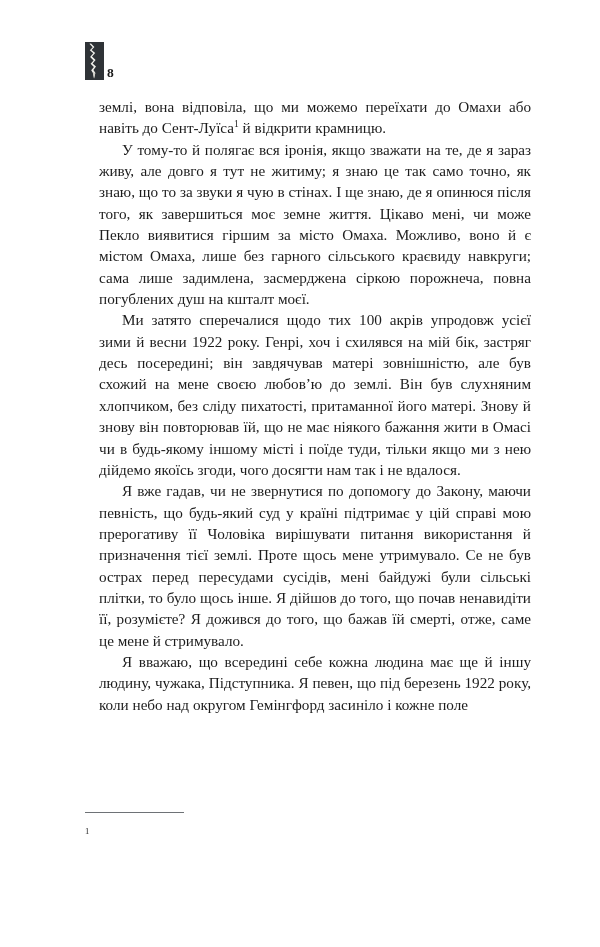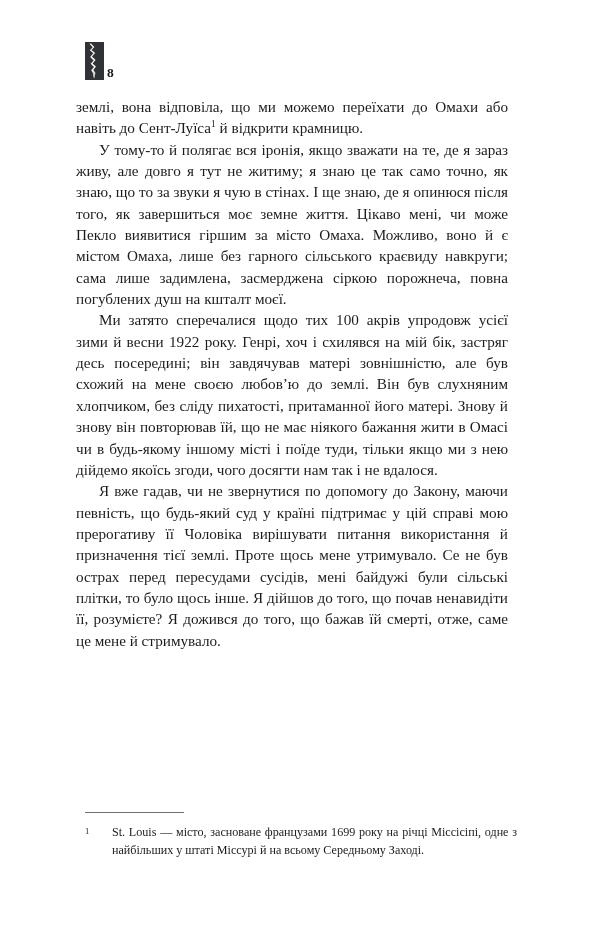--- a/index.html
+++ b/index.html
@@ -53,21 +53,21 @@
     margin-left: 3px;
     margin-bottom: 1px;
     font-weight: 700;
     color: #1a1a1a;
     letter-spacing: 0;
   }
 
   
   .textblock {
     position: absolute;
-    left: 76px;
+    left: 99px;
     top: 96px;
     width: 432px;
   }
 
   p.body {
     margin: 0;
     font-size: 15.2px;
     line-height: 21.35px;
     text-align: justify;
     text-indent: 23px;
@@ -125,22 +125,23 @@
       </svg>
     </span>
     <span class="folio">8</span>
   </div>
 
   <div class="textblock">
     <p class="body noindent"><span>землі, вона відповіла, що ми можемо переїхати до Омахи або навіть до Сент-Луїса</span><sup class="fnref">1</sup><span> й відкрити крамницю.</span></p>
     <p class="body">У тому-то й полягає вся іронія, якщо зважати на те, де я за­раз живу, але довго я тут не житиму; я знаю це так само точ­но, як знаю, що то за звуки я чую в стінах. І ще знаю, де я опи­нюся після того, як завершиться моє земне життя. Цікаво мені, чи може Пекло виявитися гіршим за місто Омаха. Мож­ливо, воно й є містом Омаха, лише без гарного сільського крає­виду навкруги; сама лише задимлена, засмерджена сіркою по­рожнеча, повна погублених душ на кшталт моєї.</p>
     <p class="body">Ми затято сперечалися щодо тих 100 акрів упродовж усієї зими й весни 1922 року. Генрі, хоч і схилявся на мій бік, за­стряг десь посередині; він завдячував матері зовнішністю, але був схожий на мене своєю любов’ю до землі. Він був слухня­ним хлопчиком, без сліду пихатості, притаманної його мате­рі. Знову й знову він повторював їй, що не має ніякого бажан­ня жити в Омасі чи в будь-якому іншому місті і поїде туди, тільки якщо ми з нею дійдемо якоїсь згоди, чого досягти нам так і не вдалося.</p>
     <p class="body">Я вже гадав, чи не звернутися по допомогу до Закону, маю­чи певність, що будь-який суд у країні підтримає у цій справі мою прерогативу її Чоловіка вирішувати питання викорис­тання й призначення тієї землі. Проте щось мене утримува­ло. Се не був острах перед пересудами сусідів, мені байдужі були сільські плітки, то було щось інше. Я дійшов до того, що почав ненавидіти її, розумієте? Я дожився до того, що бажав їй смерті, отже, саме це мене й стримувало.</p>
+    <p class="body">Я вважаю, що всередині себе кожна людина має ще й іншу людину, чужака, Підступника. Я певен, що під березень 1922 ро­ку, коли небо над округом Гемінгфорд засиніло і кожне поле</p>
   </div>
 
   <div class="footnote-area">
     <div class="footnote-rule"></div>
     <div class="footnote">
-      <span class="marker">1</span><span>St. Louis — місто, засноване французами 1699 року на річці Міссісіпі, од­не з найбільших у штаті Міссурі й на всьому Середньому Заході.</span>
+      <span class="marker">1</span>
     </div>
   </div>
 
 </div>
 
 </body></html>

